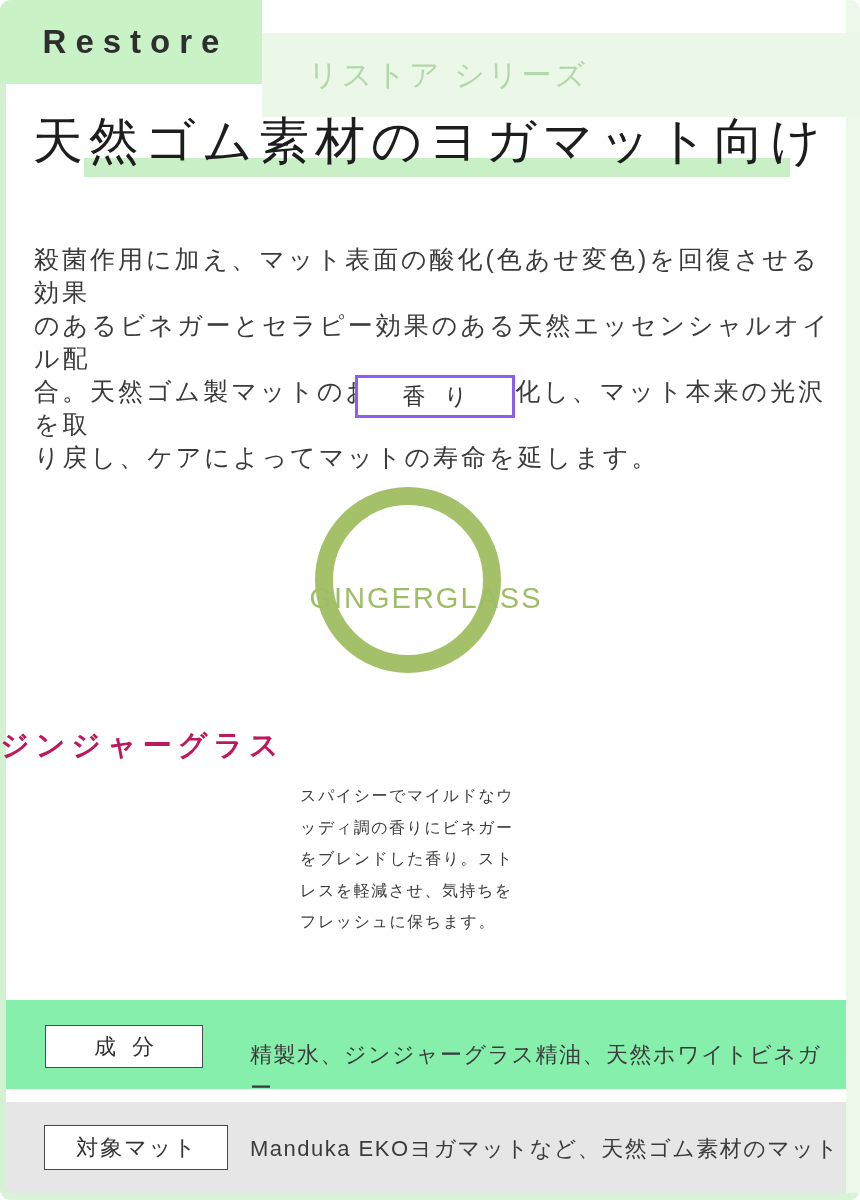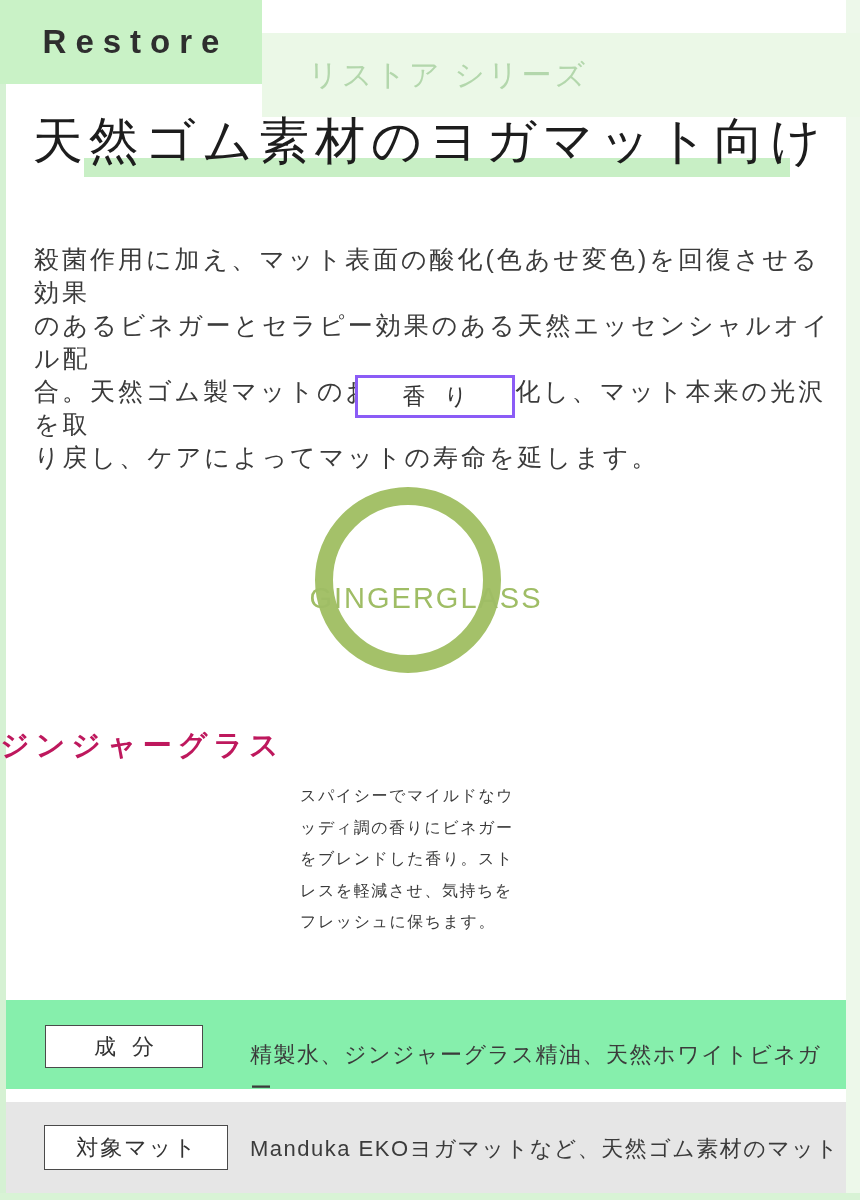--- a/index.html
+++ b/index.html
@@ -8,20 +8,21 @@
     font-family: "Liberation Sans", "DejaVu Sans", sans-serif;
     color: #3b3b3b;
   }
   .page {
     position: relative;
     width: 860px;
     height: 1200px;
     background: #ffffff;
     overflow: hidden;
     margin: 0 auto;
+    border-radius: 11px;
   }
 
   
   .edge-left   { position: absolute; left: 0; top: 0; width: 6px; height: 1200px; background: #d5f1d3; }
   .edge-right  { position: absolute; right: 0; top: 0; width: 14px; height: 1200px; background: #edf8ea; }
   .edge-bottom { position: absolute; left: 0; top: 1193px; width: 860px; height: 7px; background: #d8f3d5; }
 
   
   .header-band { position: absolute; left: 0; top: 0; width: 860px; height: 84px; }
   .brand-box {

